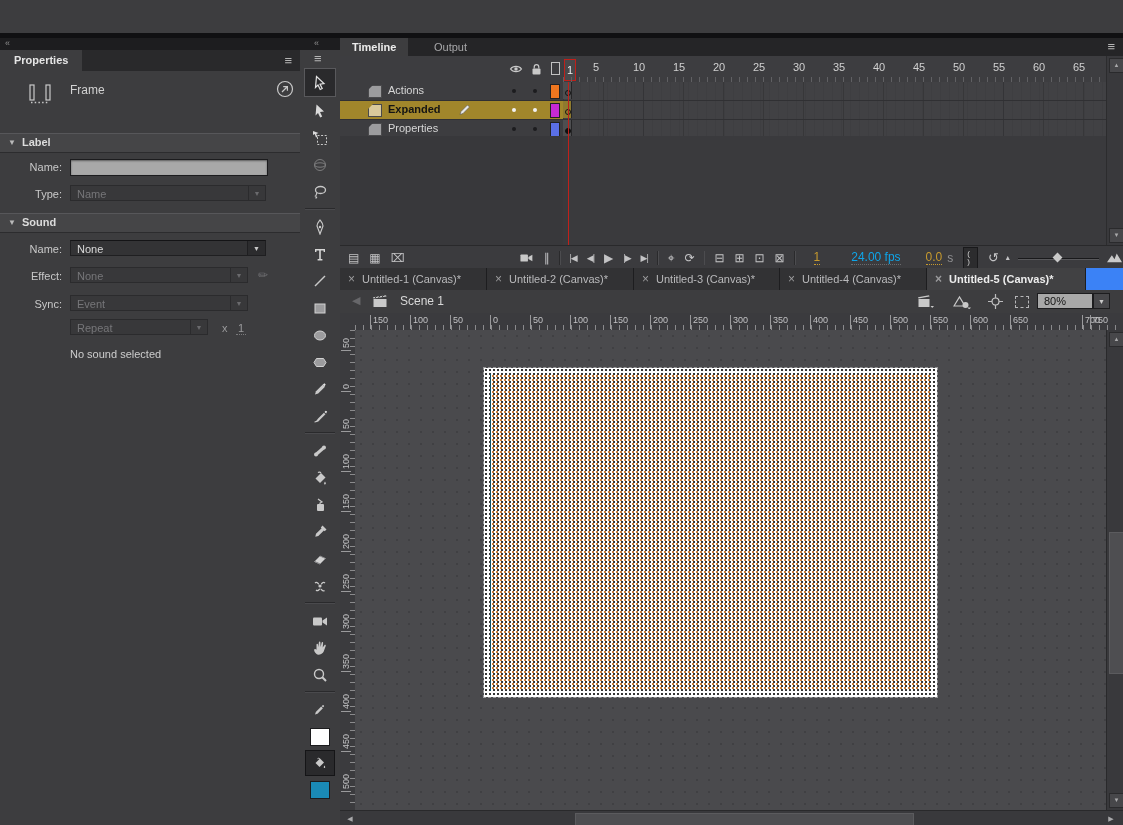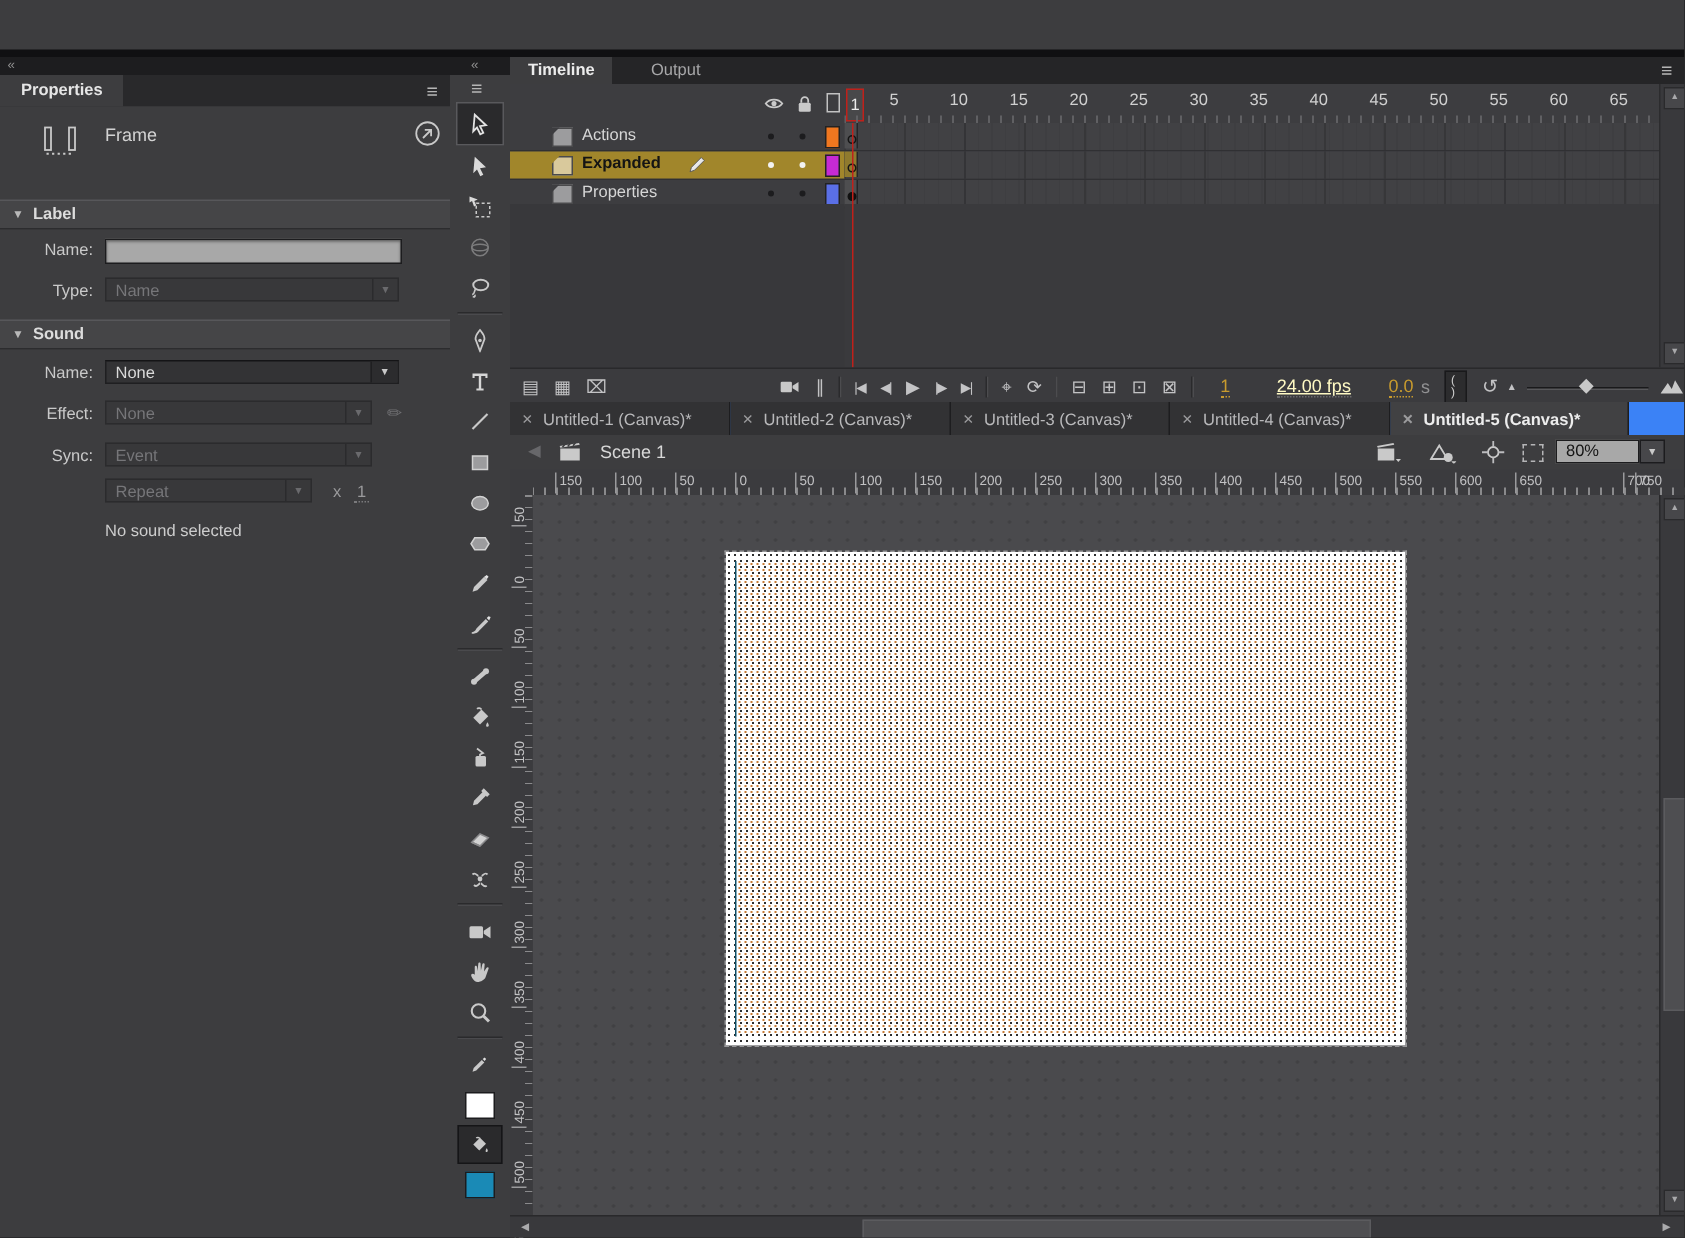--- a/index.html
+++ b/index.html
@@ -100,21 +100,21 @@
   #playhead{left:228px;top:44px;width:1px;height:163px;background:#c0201a;}
   #tl-vsb{left:766px;top:18px;width:17px;height:189px;background:#39393c;border-left:1px solid #2c2c2e;}
   .sbarrow{position:absolute;left:2px;width:13px;height:13px;background:#47474a;border:1px solid #2a2a2c;
            color:#a9a9ab;font-size:6px;text-align:center;line-height:12px;}
   #tl-controls{left:0;top:207px;width:783px;height:23px;background:#3b3b3e;border-top:1px solid #29292b;
                display:flex;align-items:center;}
   .cico{color:#c3c3c5;font-size:12px;line-height:14px;margin:0 5px;white-space:nowrap;}
   .cico.small{font-size:9px;letter-spacing:-1px;}
   .csep{width:1px;height:14px;background:#2a2a2c;border-right:1px solid #4c4c4f;margin:0 4px;}
   .amber{color:#c79a2e;border-bottom:1px dotted #c79a2e;}
-  .graydot{color:#fef9c3;border-bottom:1px dotted #6a6a6c;text-decoration:underline;}
+  .graydot{color:#0ea5e9;border-bottom:1px dotted #6a6a6c;}
   #bracket-box{background:#2c2c2e;border:1px solid #19191b;color:#d0d0d0;font-size:8px;
                padding:2px 3px;margin:0 5px;line-height:8px;}
   #tlslider{position:relative;width:92px;height:14px;margin:0 6px;}
   #tlslider .track{position:absolute;left:0;right:0;top:7px;height:1px;background:#19191b;border-bottom:1px solid #58585b;}
   #tlslider .thumb{position:absolute;left:36px;top:3px;width:7px;height:7px;background:#c9c9c9;transform:rotate(45deg);}
 
   
   #doctabs{left:340px;top:268px;width:783px;height:22px;background:#3b82f6;display:flex;}
   .dtab{height:22px;line-height:22px;box-sizing:border-box;border-right:1px solid #1d1d1f;background:#323234;
         color:#b9b9bb;white-space:nowrap;overflow:hidden;padding-left:8px;}

